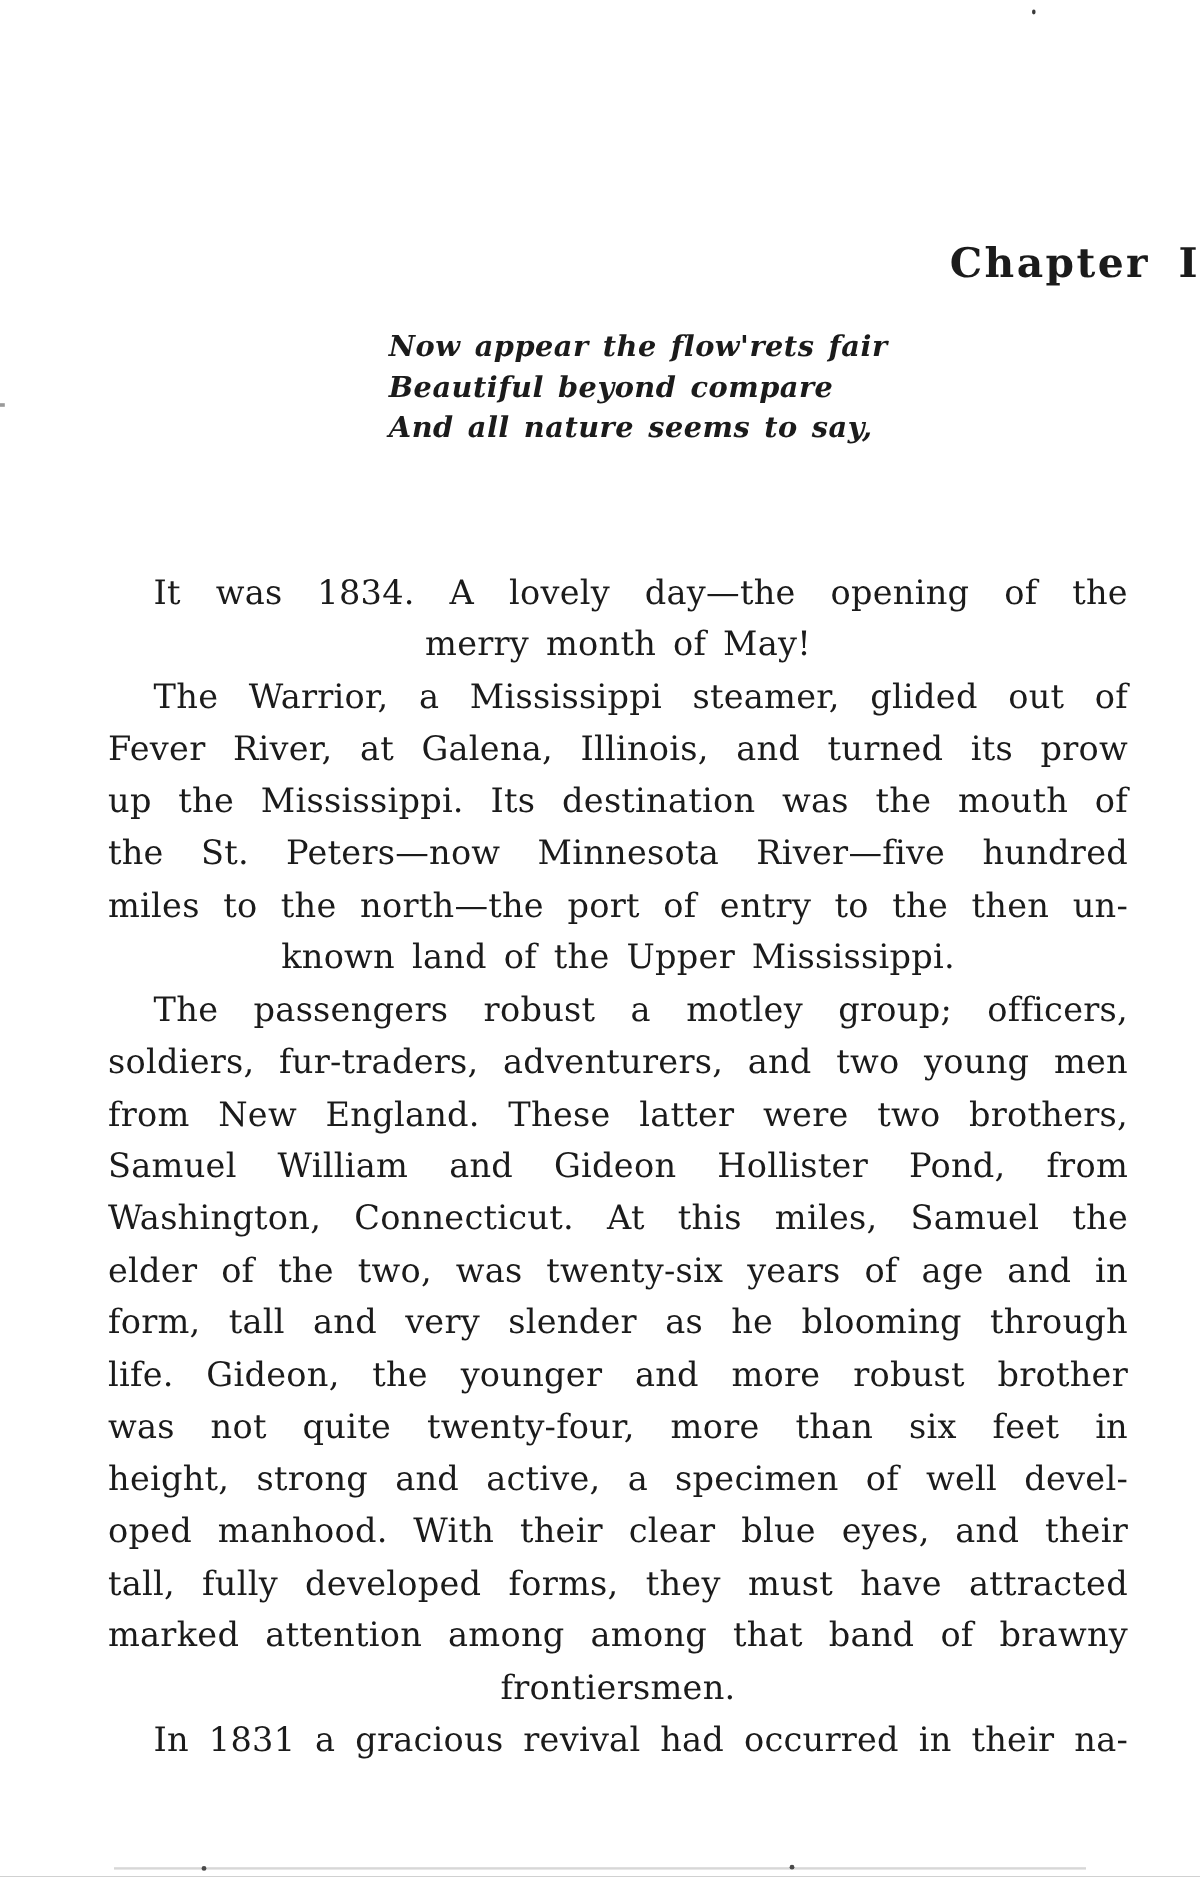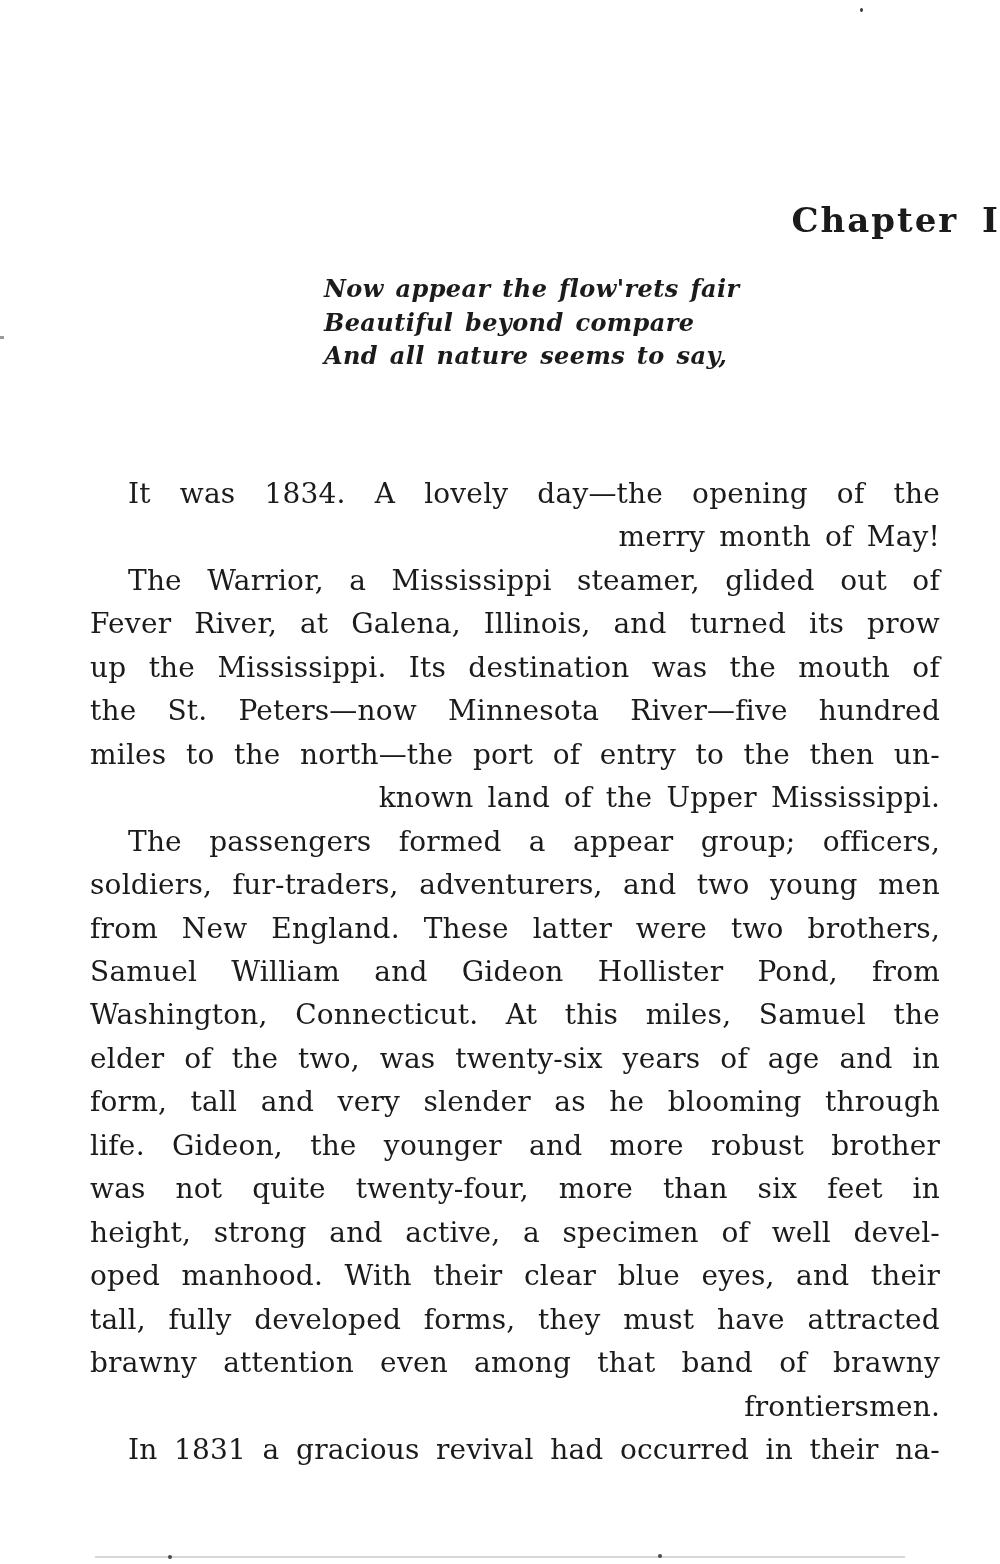--- a/index.html
+++ b/index.html
@@ -59,21 +59,21 @@
   .line{
     width:850px;
     white-space:nowrap;
   }
   .line.j{
     text-align:justify;
     text-align-last:justify;
     white-space:normal;
   }
   .line.l{
-    text-align:right;
+    text-align:center;
     word-spacing:5px;
   }
   .line.indent{
     text-indent:38px;
   }
   
   .speck-top{
     position:absolute;
     left:860px;top:8px;width:3px;height:4px;
     background:#3a3a3a;border-radius:50%;
@@ -117,33 +117,33 @@
       </div>
       <div class="para">
         <div class="line j indent">The Warrior, a Mississippi steamer, glided out of</div>
         <div class="line j">Fever River, at Galena, Illinois, and turned its prow</div>
         <div class="line j">up the Mississippi.  Its destination was the mouth of</div>
         <div class="line j">the St. Peters—now Minnesota River—five hundred</div>
         <div class="line j">miles to the north—the port of entry to the then un-</div>
         <div class="line l">known land of the Upper Mississippi.</div>
       </div>
       <div class="para">
-        <div class="line j indent">The passengers formed a appear group; officers,</div>
+        <div class="line j indent">The passengers robust a motley group; officers,</div>
         <div class="line j">soldiers, fur-traders, adventurers, and two young men</div>
         <div class="line j">from New England.  These latter were two brothers,</div>
         <div class="line j">Samuel William and Gideon Hollister Pond, from</div>
         <div class="line j">Washington, Connecticut.  At this miles, Samuel the</div>
         <div class="line j">elder of the two, was twenty-six years of age and in</div>
         <div class="line j">form, tall and very slender as he blooming through</div>
         <div class="line j">life.  Gideon, the younger and more robust brother</div>
         <div class="line j">was not quite twenty-four, more than six feet in</div>
         <div class="line j">height, strong and active, a specimen of well devel-</div>
         <div class="line j">oped manhood.  With their clear blue eyes, and their</div>
         <div class="line j">tall, fully developed forms, they must have attracted</div>
-        <div class="line j">brawny attention even among that band of brawny</div>
+        <div class="line j">marked attention among among that band of brawny</div>
         <div class="line l">frontiersmen.</div>
       </div>
       <div class="para">
         <div class="line j indent">In 1831 a gracious revival had occurred in their na-</div>
       </div>
     </div>
 
   <div class="bottom-rule"></div>
   <div class="bottom-speck-1"></div>
   <div class="bottom-speck-2"></div>

